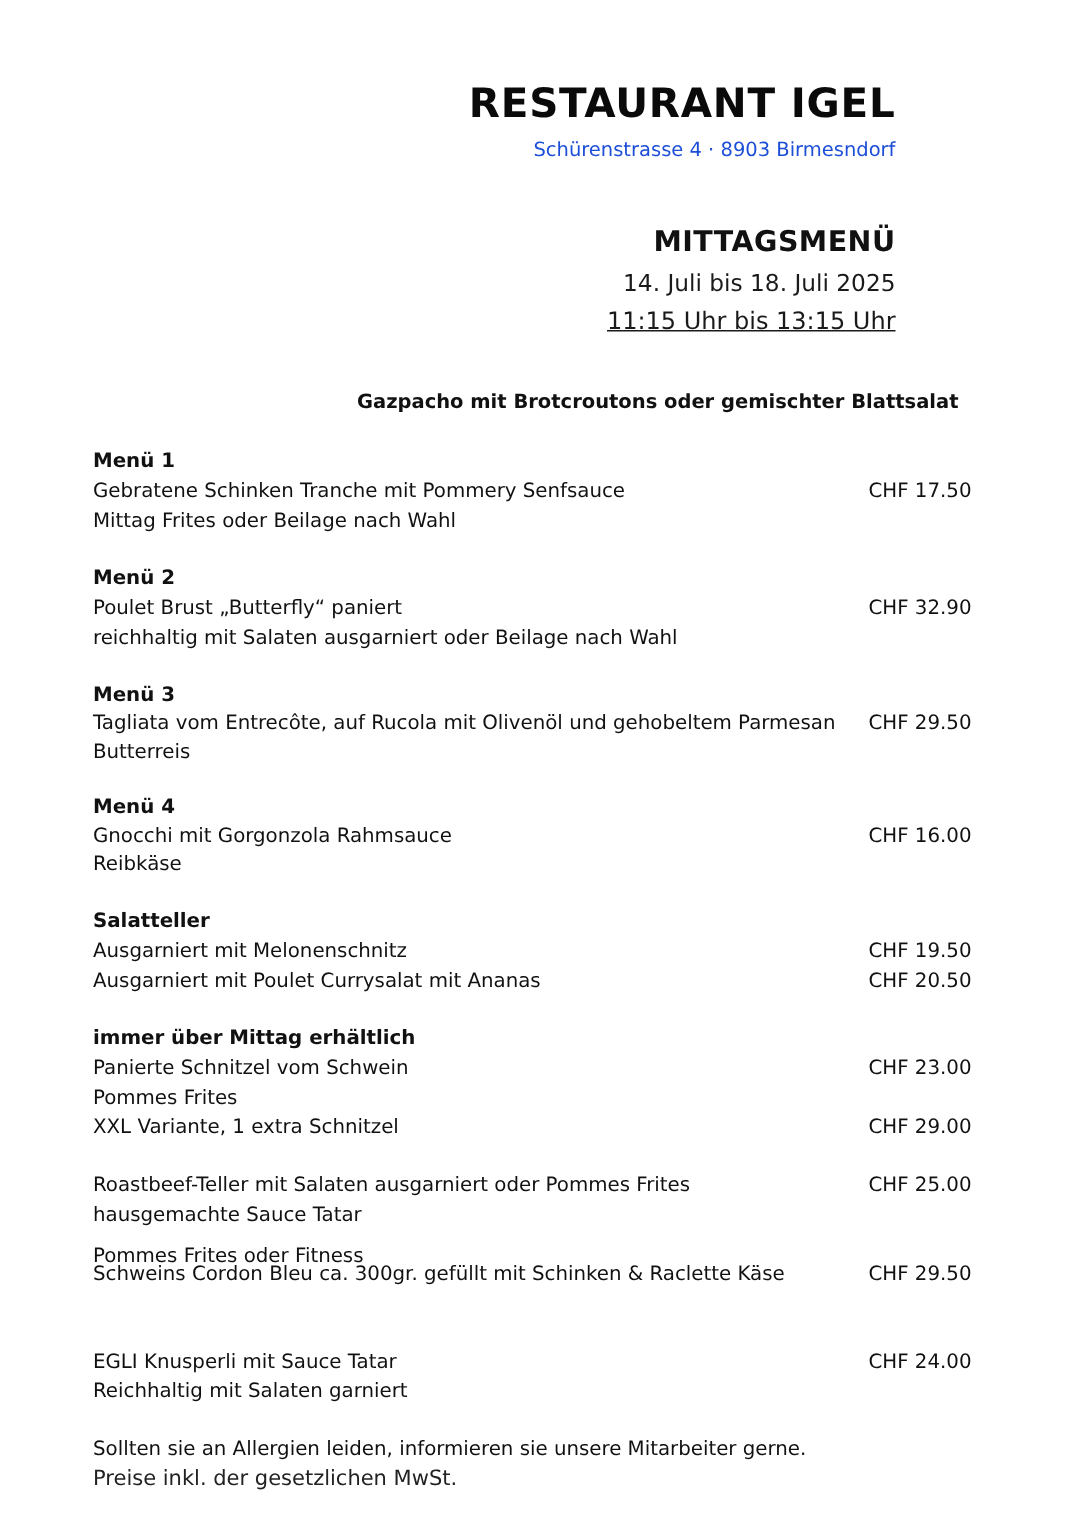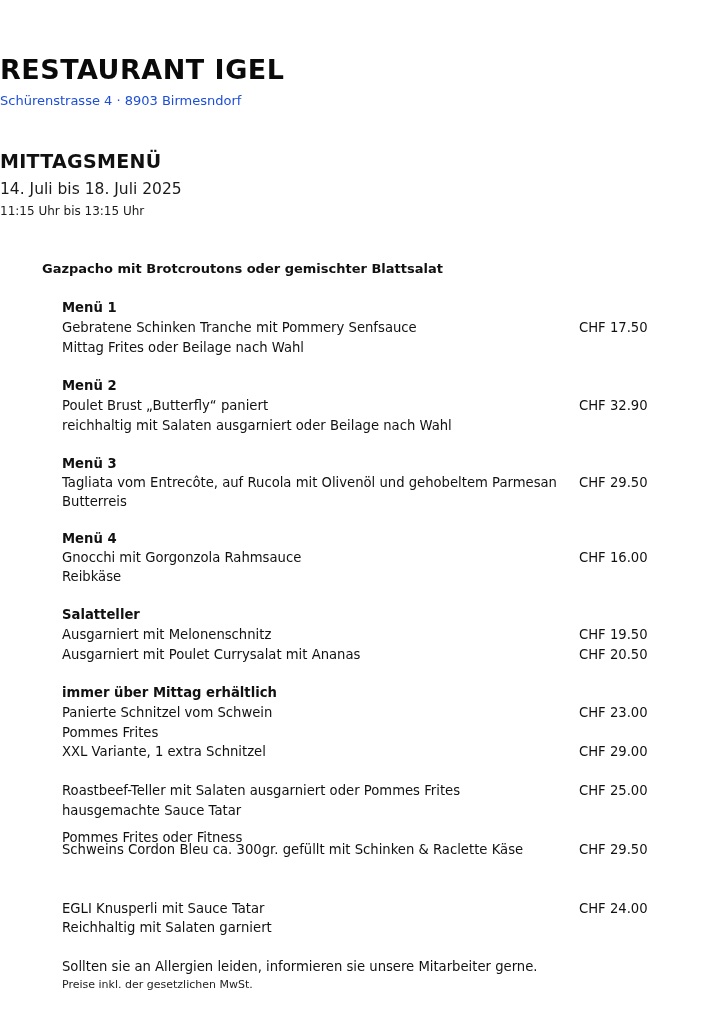--- a/index.html
+++ b/index.html
@@ -1,32 +1,32 @@
 <!DOCTYPE html>
 <html><head>
 <meta charset="utf-8">
 <style>
   html, body { margin: 0; padding: 0; }
   body {
     width: 724px; height: 1024px; background: #ffffff; color: #111111;
     font-family: "DejaVu Sans", sans-serif; position: relative; overflow: hidden;
   }
   .abs { position: absolute; white-space: nowrap; }
-  .center { left: 0; width: 597px; text-align: left; }
+  .center { left: 0; width: 597px; text-align: right; }
   .title { top: 54px; font-size: 27px; font-weight: bold; letter-spacing: 0.5px; color: #0a0a0a; }
   .address { top: 93px; font-size: 13px; color: #1d4ed8; }
   .menu-title { top: 150px; font-size: 19px; font-weight: bold; letter-spacing: 0.3px; }
   .dates { top: 180px; font-size: 15.5px; color: #1a1a1a; }
-  .hours { top: 204px; font-size: 12px; color: #1a1a1a; }
+  .hours { top: 204px; font-size: 16px; color: #1a1a1a; text-decoration: underline; }
   .starter { top: 261px; font-size: 13px; font-weight: bold; padding-left: 42px; }
   .line { left: 62px; font-size: 13.2px; line-height: 19.5px; }
   .bold { font-weight: bold; }
   .price { left: 579px; font-size: 13.2px; line-height: 19.5px; }
   .note { left: 62px; font-size: 13.2px; }
-  .small { left: 62px; font-size: 11px; color: #222; }
+  .small { left: 62px; font-size: 14px; color: #222; }
 </style>
 </head>
 <body>
 
 <div class="abs center title">RESTAURANT IGEL</div>
 <div class="abs center address">Schürenstrasse 4 · 8903 Birmesndorf</div>
 <div class="abs center menu-title">MITTAGSMENÜ</div>
 <div class="abs center dates">14. Juli bis 18. Juli 2025</div>
 <div class="abs center hours">11:15 Uhr bis 13:15 Uhr</div>
 

